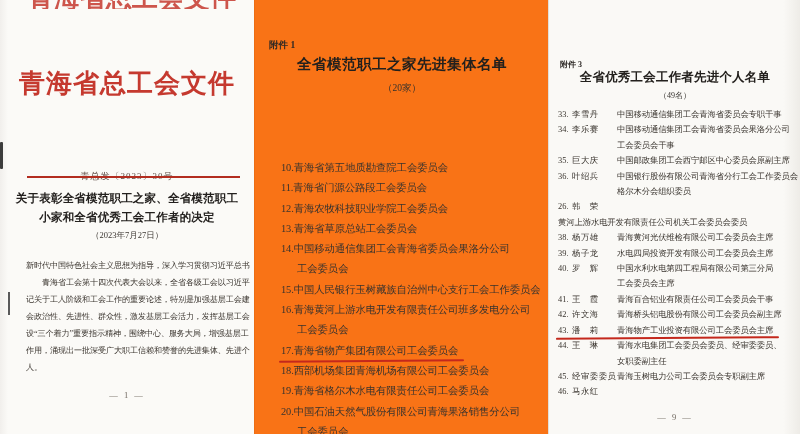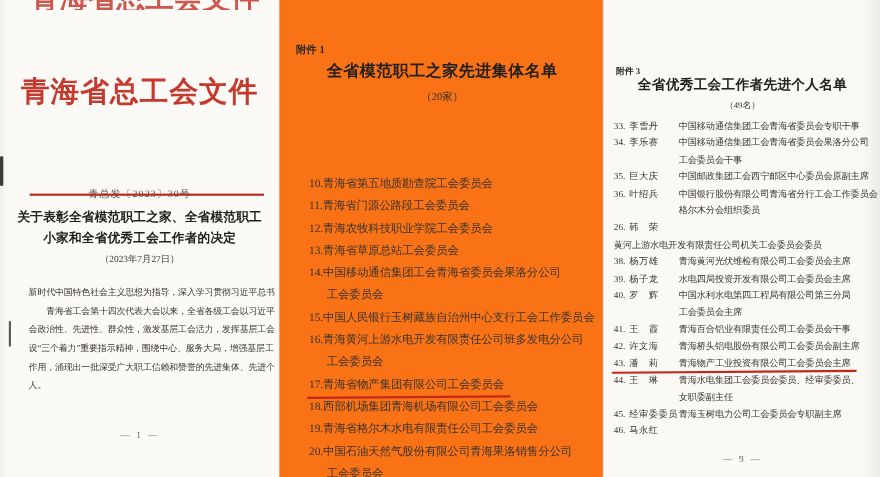--- a/index.html
+++ b/index.html
@@ -62,20 +62,21 @@
     <div class="abs ctr docnum">青总发〔2023〕30号</div>
     <div class="abs redrule"></div>
     <div class="abs ctr doctitle">
       <div>关于表彰全省模范职工之家、全省模范职工</div>
       <div>小家和全省优秀工会工作者的决定</div>
     </div>
     <div class="abs ctr docdate">（2023年7月27日）</div>
     <div class="abs docbody" id="docbody">
         <div>新时代中国特色社会主义思想为指导，深入学习贯彻习近平总书</div>
         <div>　　青海省工会第十四次代表大会以来，全省各级工会以习近平</div>
+        <div>记关于工人阶级和工会工作的重要论述，特别是加强基层工会建</div>
         <div>会政治性、先进性、群众性，激发基层工会活力，发挥基层工会</div>
         <div>设“三个着力”重要指示精神，围绕中心、服务大局，增强基层工</div>
         <div>作用，涌现出一批深受广大职工信赖和赞誉的先进集体、先进个</div>
         <div>人。</div>
       </div>
     <div class="abs ctr pnum pnum1">— 1 —</div>
     <div class="abs artifact-a"></div>
     <div class="abs artifact-b"></div>
   </div>
 

